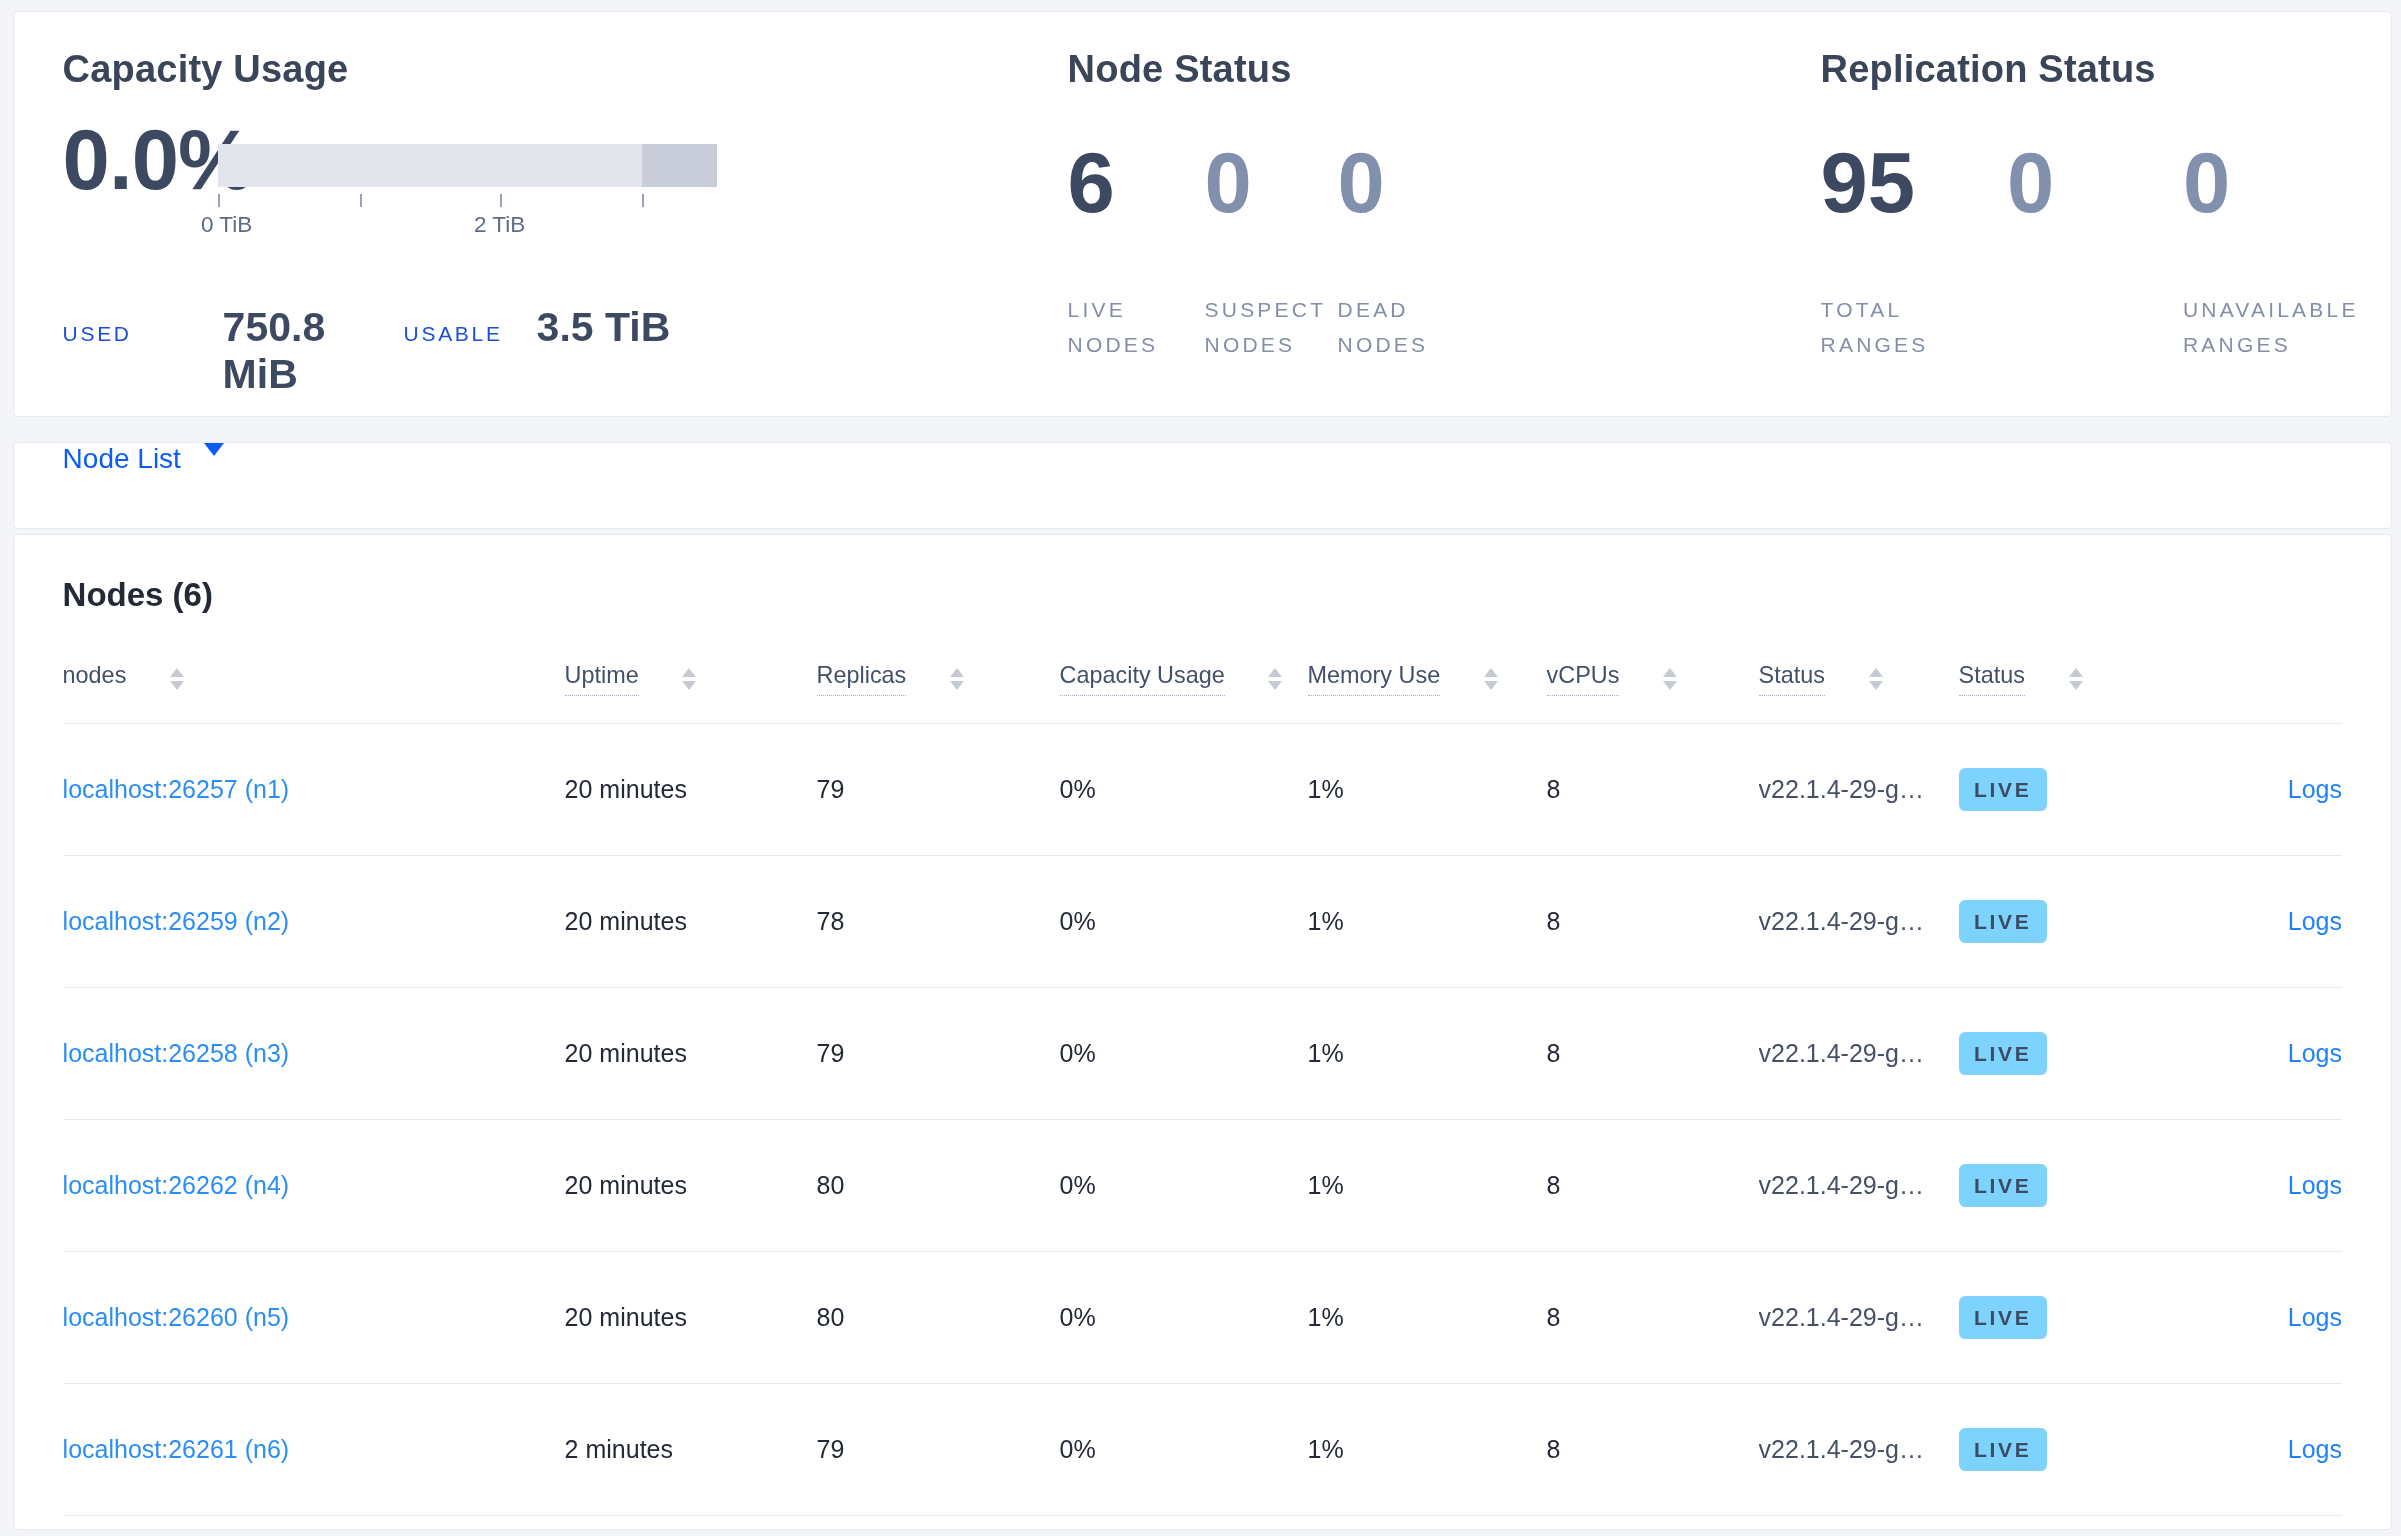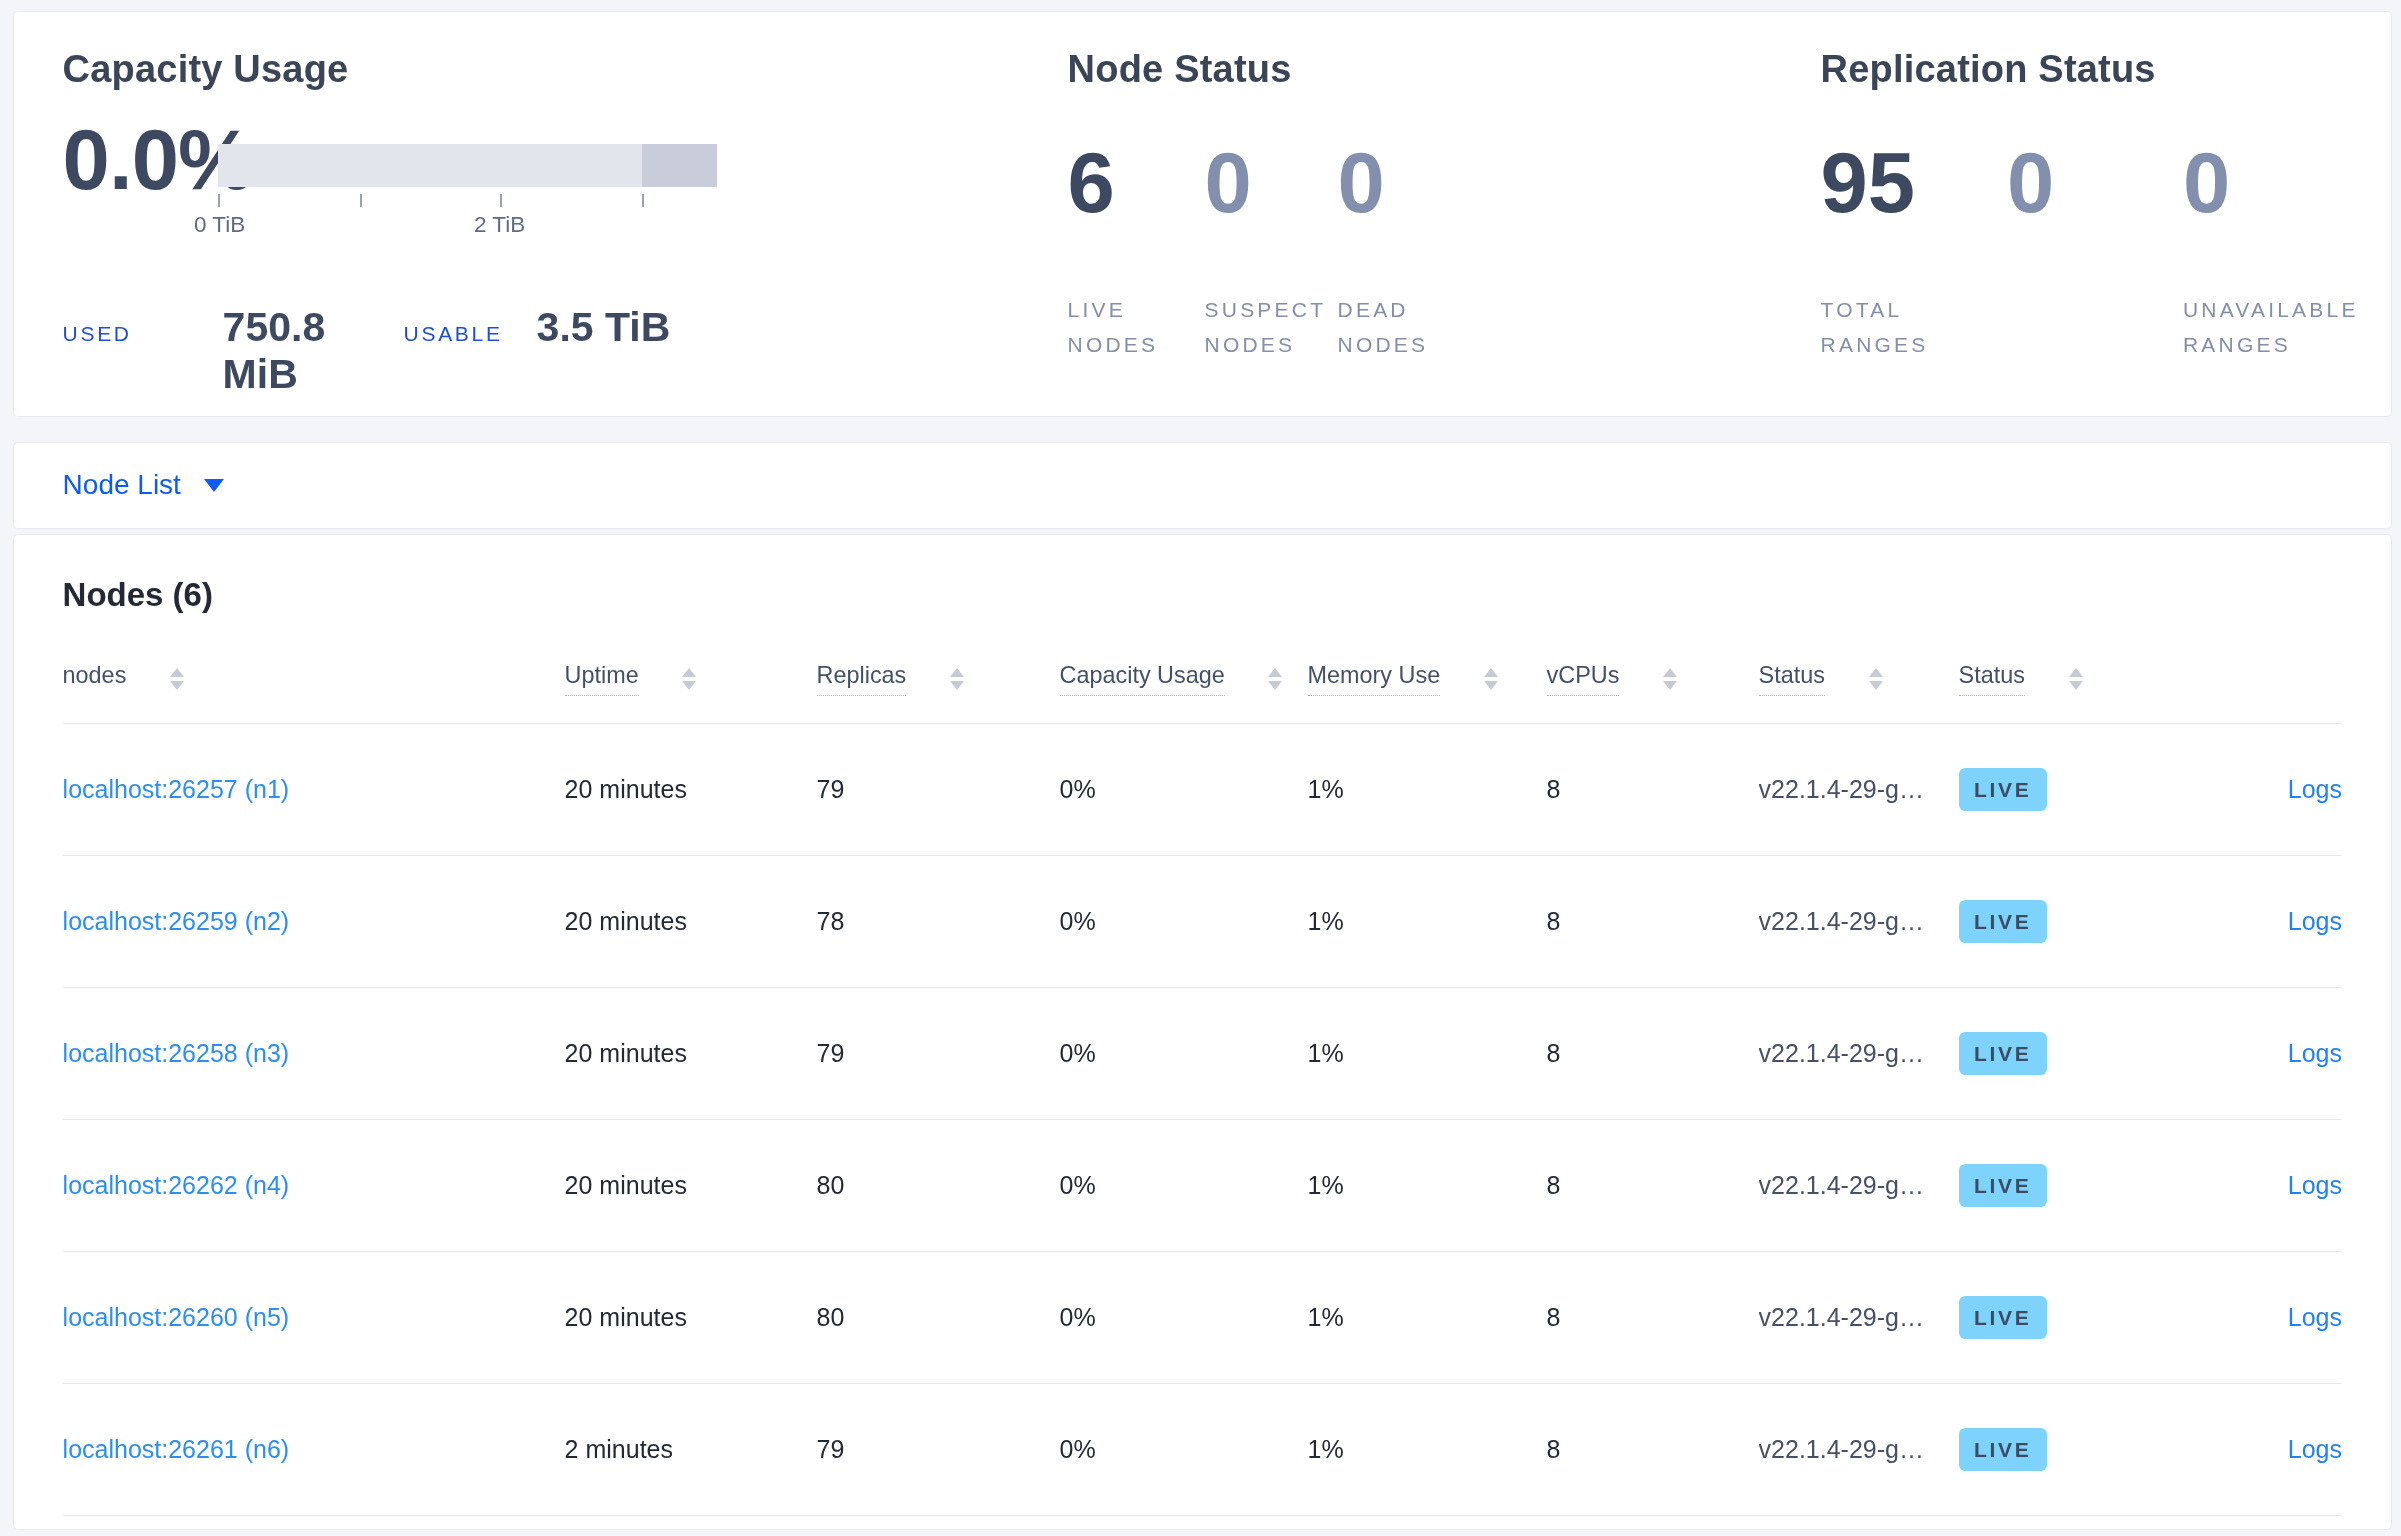--- a/index.html
+++ b/index.html
@@ -71,21 +71,20 @@
     color: #848ea6;
   }
   .sec-node .stat .lbl { max-width: 135px; }
   .sec-rep .stat .lbl { max-width: 198px; }
 
   
   .nodelist {
     margin-top: 25px;
     height: 87px;
     display: flex;
-    align-items: center;
     padding: 0 49px;
   }
   .nodelist-label { font-size: 28px; font-weight: 500; color: #0b5cf5; cursor: pointer; }
   .dd-tri {
     margin-left: 23.4px;
     width: 0; height: 0;
     border-left: 10.8px solid transparent;
     border-right: 10.8px solid transparent;
     border-top: 13.5px solid #0b5cf5;
   }
@@ -149,21 +148,21 @@
           <div class="bar">
             <div class="bar-extra"></div>
           </div>
           <div class="ticks">
             <span class="tick" style="left:0"></span>
             <span class="tick" style="left:142px"></span>
             <span class="tick" style="left:282px"></span>
             <span class="tick" style="left:424px"></span>
           </div>
           <div class="tick-labels">
-            <span style="left:2px">0 TiB</span>
+            <span style="left:9px">0 TiB</span>
             <span style="left:282px">2 TiB</span>
           </div>
         </div>
       </div>
       <div class="cap-stats">
         <span class="cap-lbl cw1">USED</span>
         <span class="cap-val cw2">750.8 MiB</span>
         <span class="cap-lbl cw3">USABLE</span>
         <span class="cap-val">3.5 TiB</span>
       </div>

